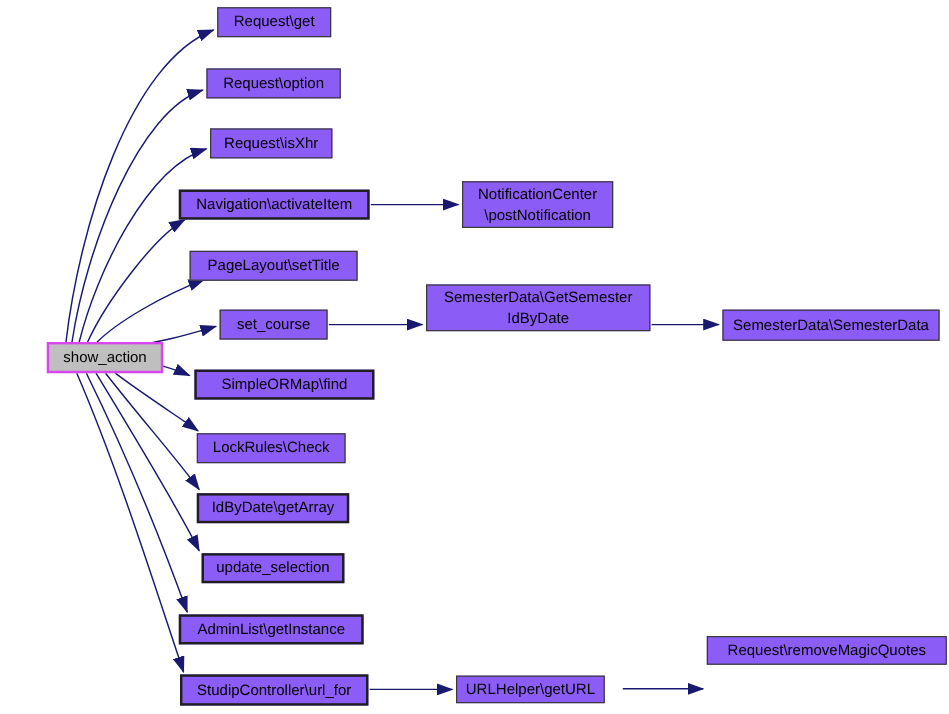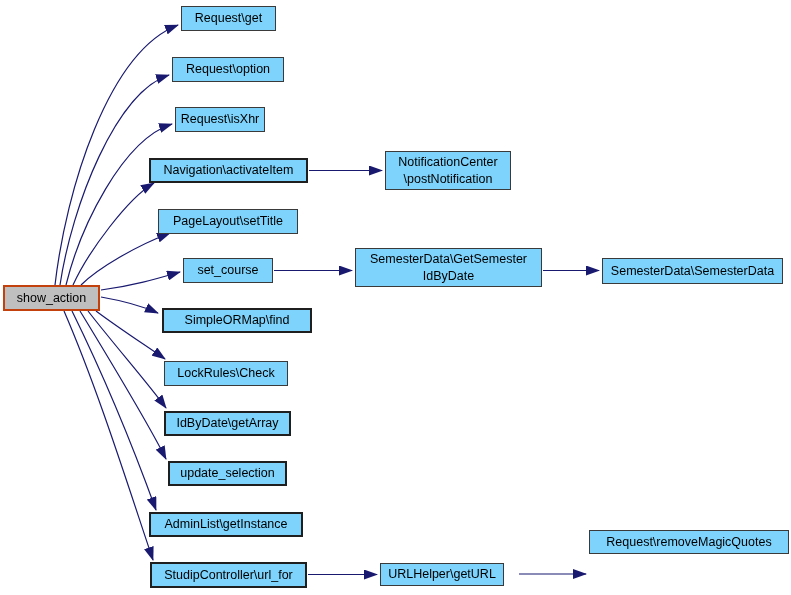--- a/index.html
+++ b/index.html
@@ -18,40 +18,41 @@
   .edge-layer {
     position: absolute;
     left: 0;
     top: 0;
     width: 791px;
     height: 595px;
   }
   .node {
     position: absolute;
     box-sizing: border-box;
-    background: #7dd3fc;
+    background: #8b5cf6;
     border: 1px solid #3a3a3a;
     color: #000000;
     font-size: 12.5px;
     line-height: 1.3;
     display: flex;
     align-items: center;
     justify-content: center;
     text-align: center;
     white-space: pre-line;
     cursor: pointer;
   }
   .node.thick {
     border-width: 2px;
     border-color: #1f1f1f;
   }
   .node.root {
     background: #bfbfbf;
-    border: 2px solid #c2410c;
+    border: 2px solid #d946ef;
     cursor: default;
+    margin-left: 36px;
   }
   .edge {
     stroke: #191970;
     stroke-width: 1.2;
     fill: none;
   }
 </style>
 </head>
 <body>
 
@@ -87,21 +88,21 @@
   </div>
 
   <div class="node" style="left:181px; top:6px; width:95px; height:25px">
     <span>Request\get</span>
   </div>
 
   <div class="node" style="left:172px; top:57px; width:112px; height:25px">
     <span>Request\option</span>
   </div>
 
-  <div class="node" style="left:175px; top:107px; width:90px; height:25px">
+  <div class="node" style="left:175px; top:107px; width:102px; height:25px">
     <span>Request\isXhr</span>
   </div>
 
   <div class="node thick" style="left:149px; top:158px; width:159px; height:25px">
     <span>Navigation\activateItem</span>
   </div>
 
   <div class="node" style="left:158px; top:209px; width:140px; height:25px">
     <span>PageLayout\setTitle</span>
   </div>
@@ -132,21 +133,21 @@
 
   <div class="node thick" style="left:150px; top:562px; width:157px; height:26px">
     <span>StudipController\url_for</span>
   </div>
 
   <div class="node" style="left:385px; top:151px; width:126px; height:39px">
     <span>NotificationCenter
 \postNotification</span>
   </div>
 
-  <div class="node" style="left:355px; top:248px; width:187px; height:39px">
+  <div class="node" style="left:355px; top:237px; width:187px; height:39px">
     <span>SemesterData\GetSemester
 IdByDate</span>
   </div>
 
   <div class="node" style="left:602px; top:258px; width:181px; height:26px">
     <span>SemesterData\SemesterData</span>
   </div>
 
   <div class="node" style="left:380px; top:563px; width:124px; height:23px">
     <span>URLHelper\getURL</span>

